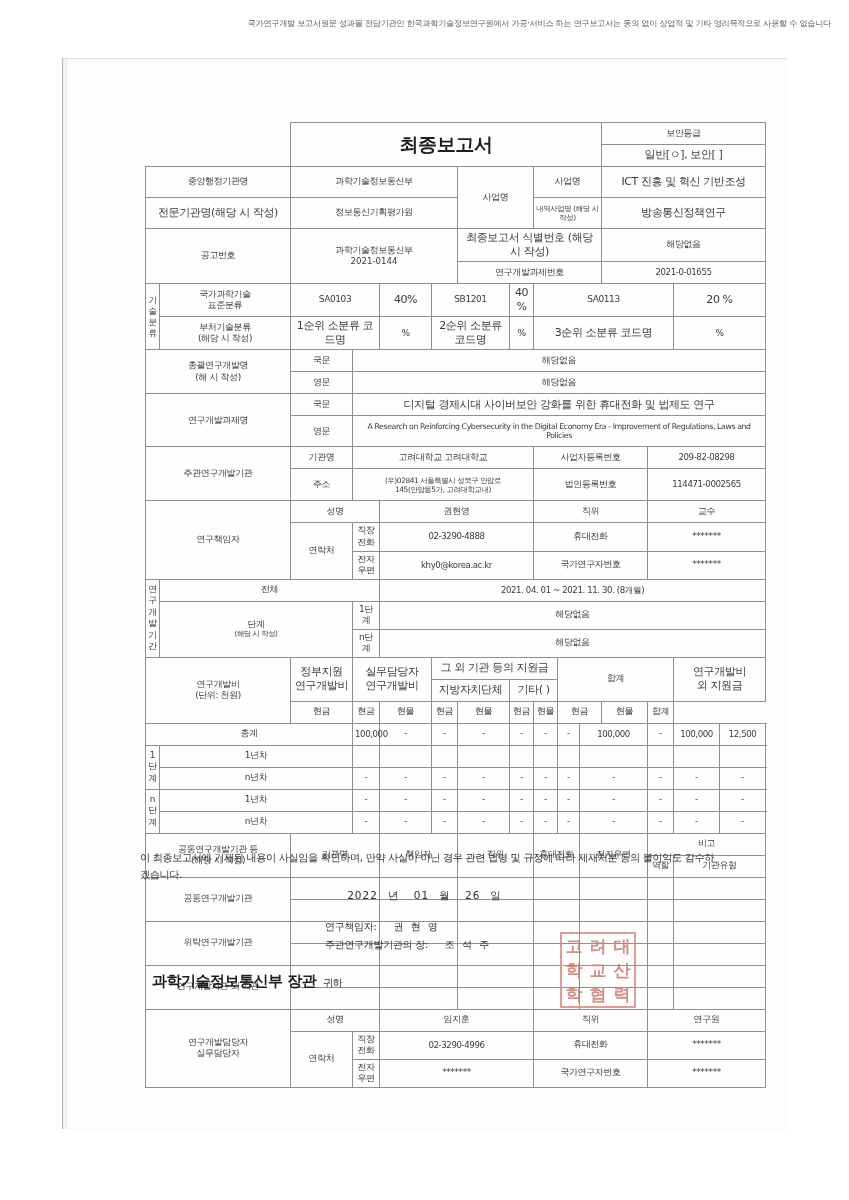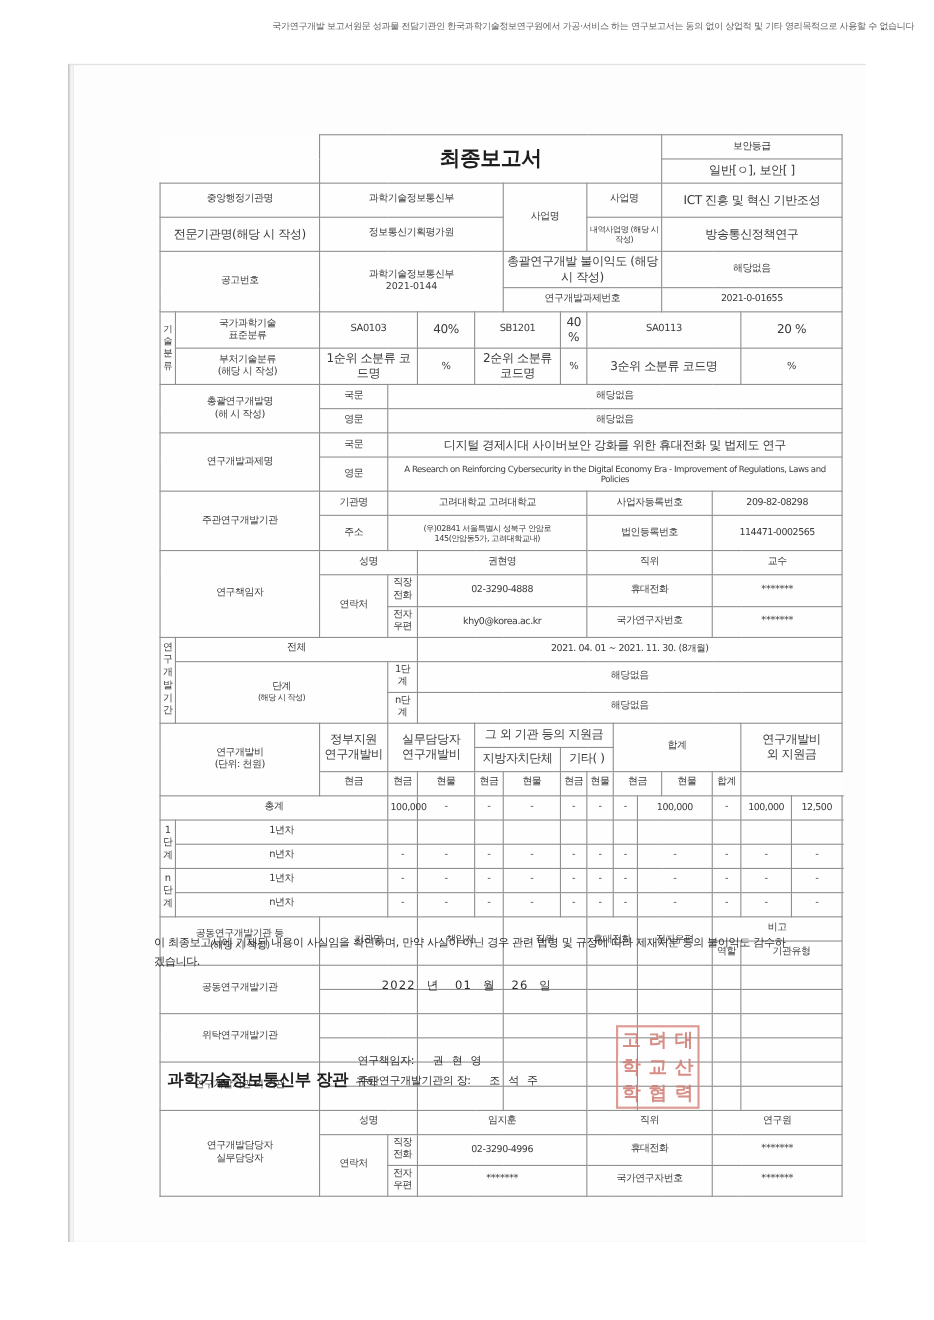--- a/index.html
+++ b/index.html
@@ -99,21 +99,21 @@
     position:absolute;
     left:0;right:0;top:889px;
     text-align:center;
     font-size:10.5px;
     letter-spacing:1px;
     color:#2e2e2e;
   }
   .datetime span{margin:0 5px;}
   .sign-block{
     position:absolute;
-    left:325px; top:956px;
+    left:325px; top:918px;
     font-size:10px;
     line-height:1.75;
     letter-spacing:-.3px;
     color:#2e2e2e;
     white-space:nowrap;
   }
   .sign-block .who{display:inline-block;}
   .sign-block .nm{display:inline-block;margin-left:14px;letter-spacing:2px;}
   .seal{
     position:absolute;
@@ -215,21 +215,21 @@
       <td colspan="3" class="tiny" style="height:26px">내역사업명 (해당 시 작성)</td>
       <td colspan="4" class="small">방송통신정책연구</td>
     </tr>
 
     <tr>
       <td colspan="2" rowspan="2">공고번호</td>
       <td colspan="4" rowspan="2">
         <div>과학기술정보통신부</div>
         <div class="num">2021-0144</div>
       </td>
-      <td colspan="5" class="small" style="height:26px">총괄연구개발 불이익도 (해당 시 작성)</td>
+      <td colspan="5" class="small" style="height:26px">최종보고서 식별번호 (해당 시 작성)</td>
       <td colspan="4">해당없음</td>
     </tr>
     <tr>
       <td colspan="5">연구개발과제번호</td>
       <td colspan="4" class="num">2021-0-01655</td>
     </tr>
 
     <tr>
       <td class="vlabel" rowspan="2">기<br>술<br>분<br>류</td>
       <td>

